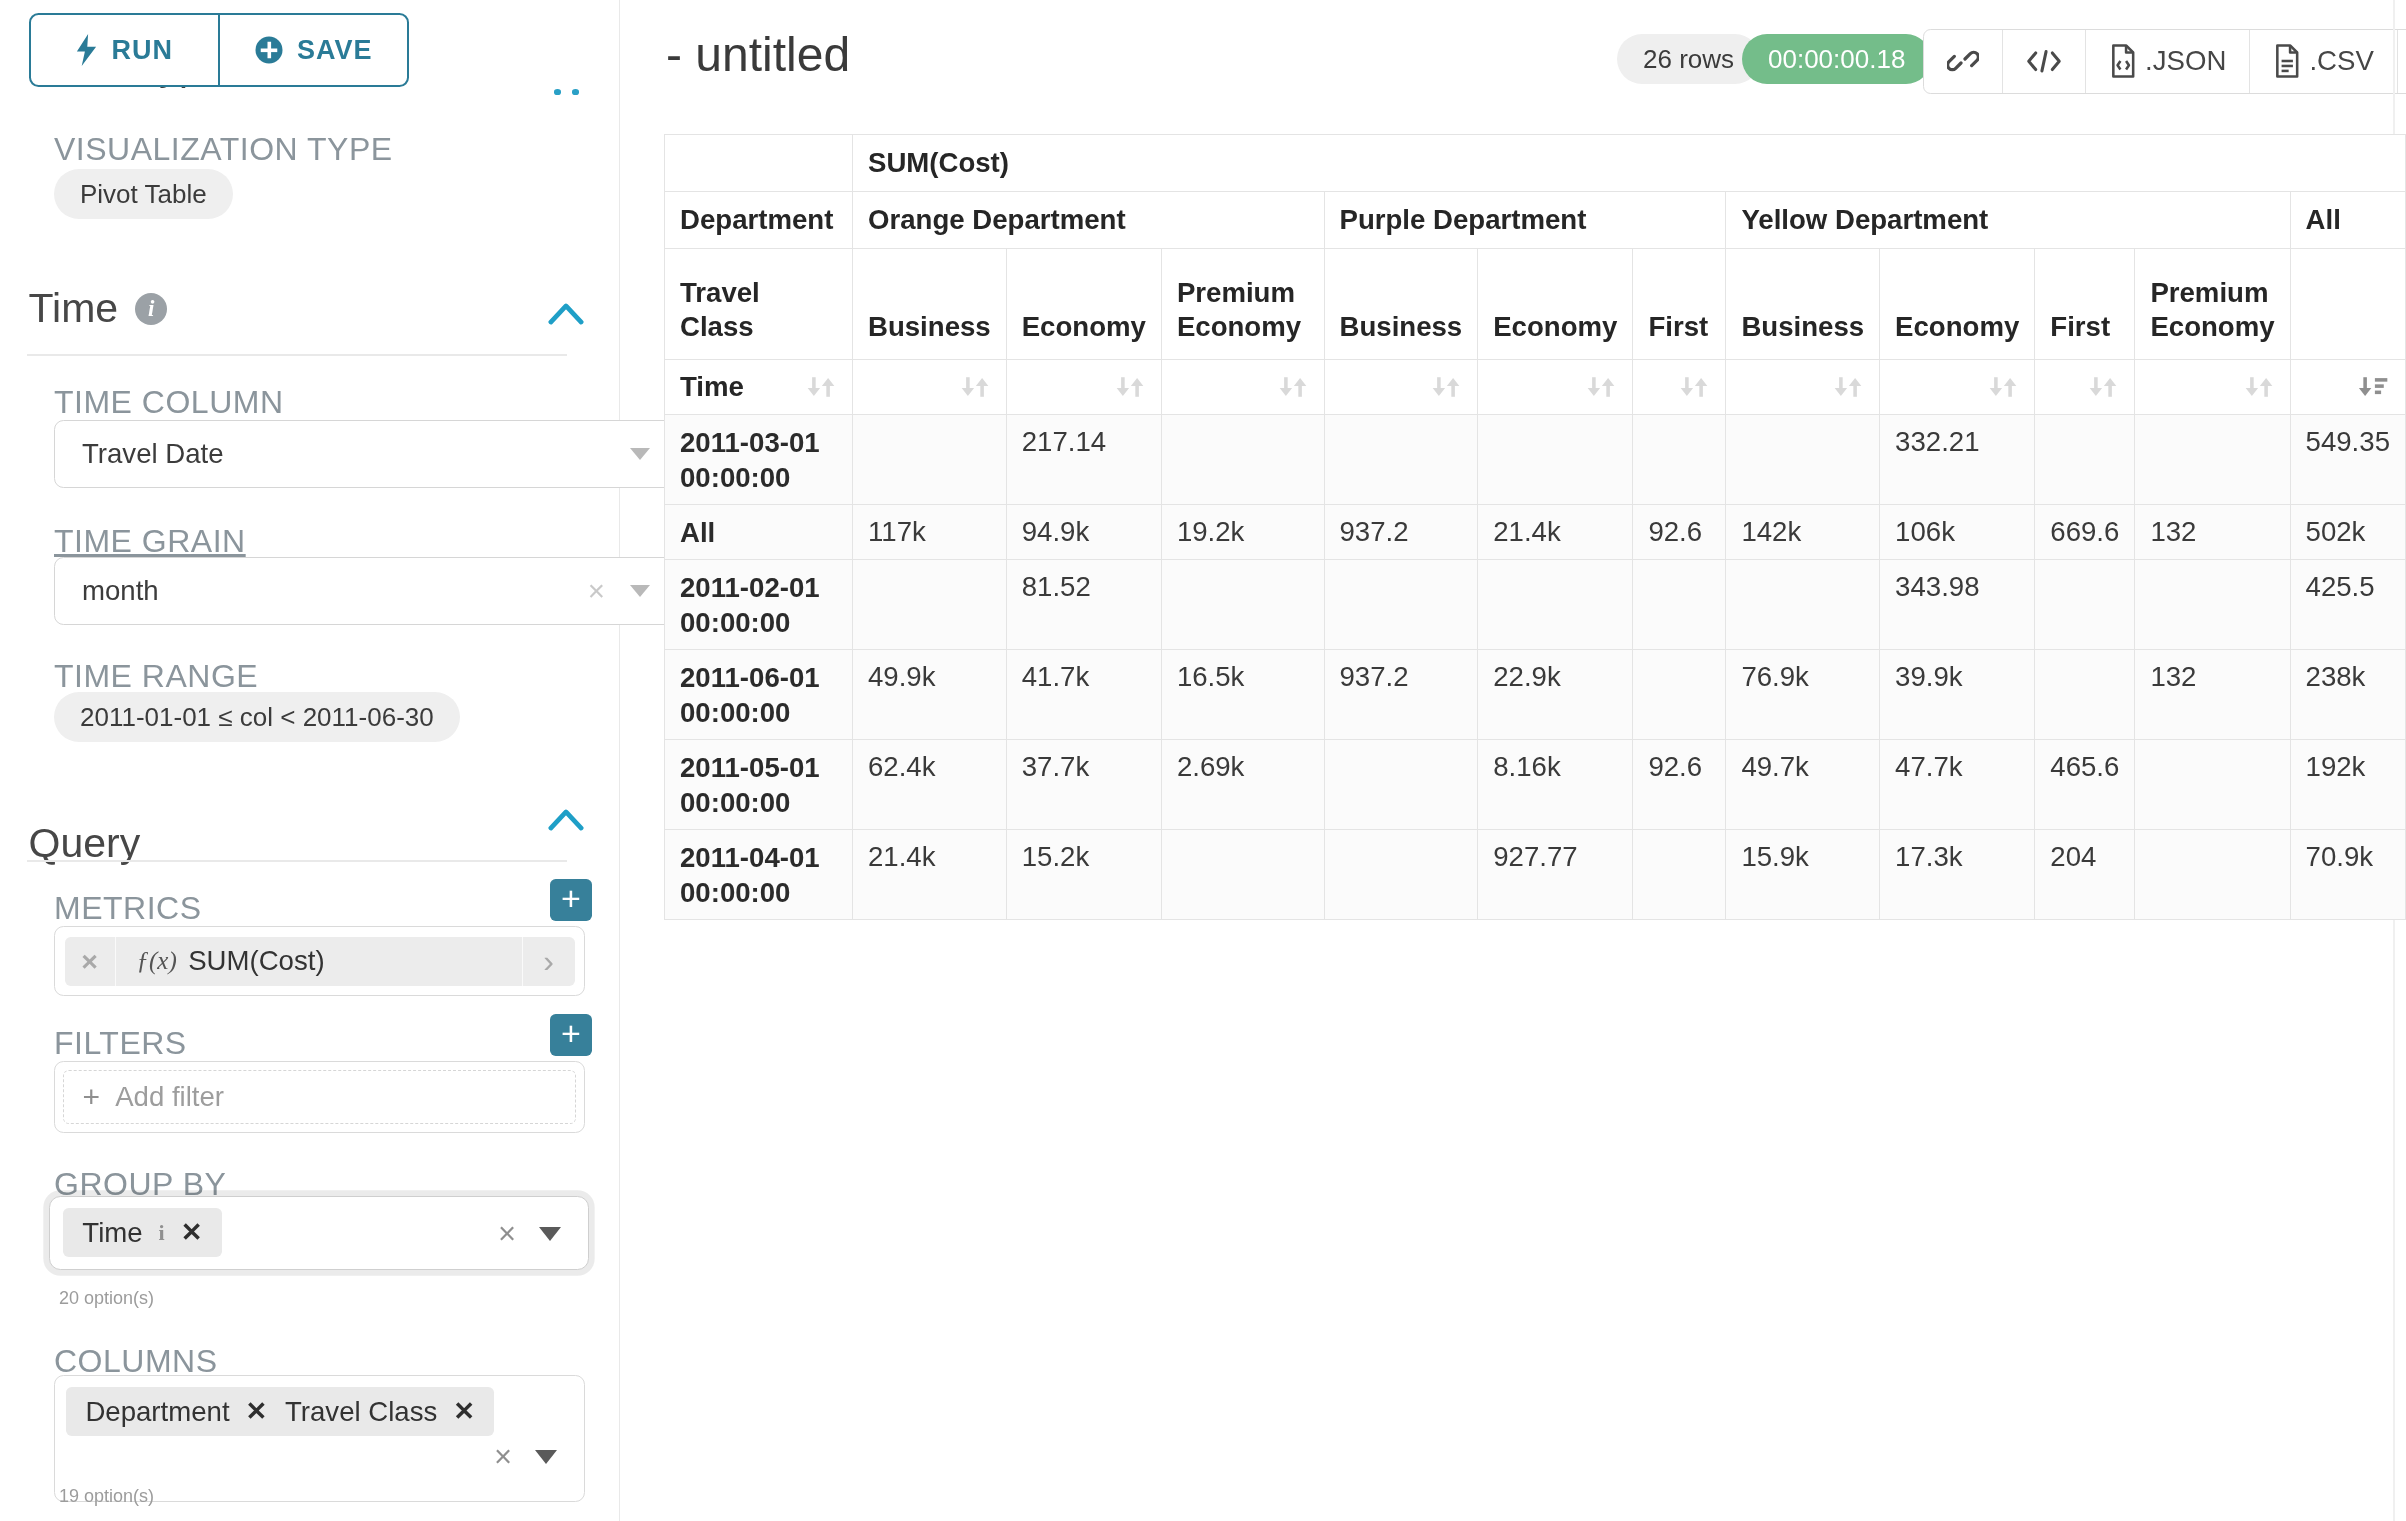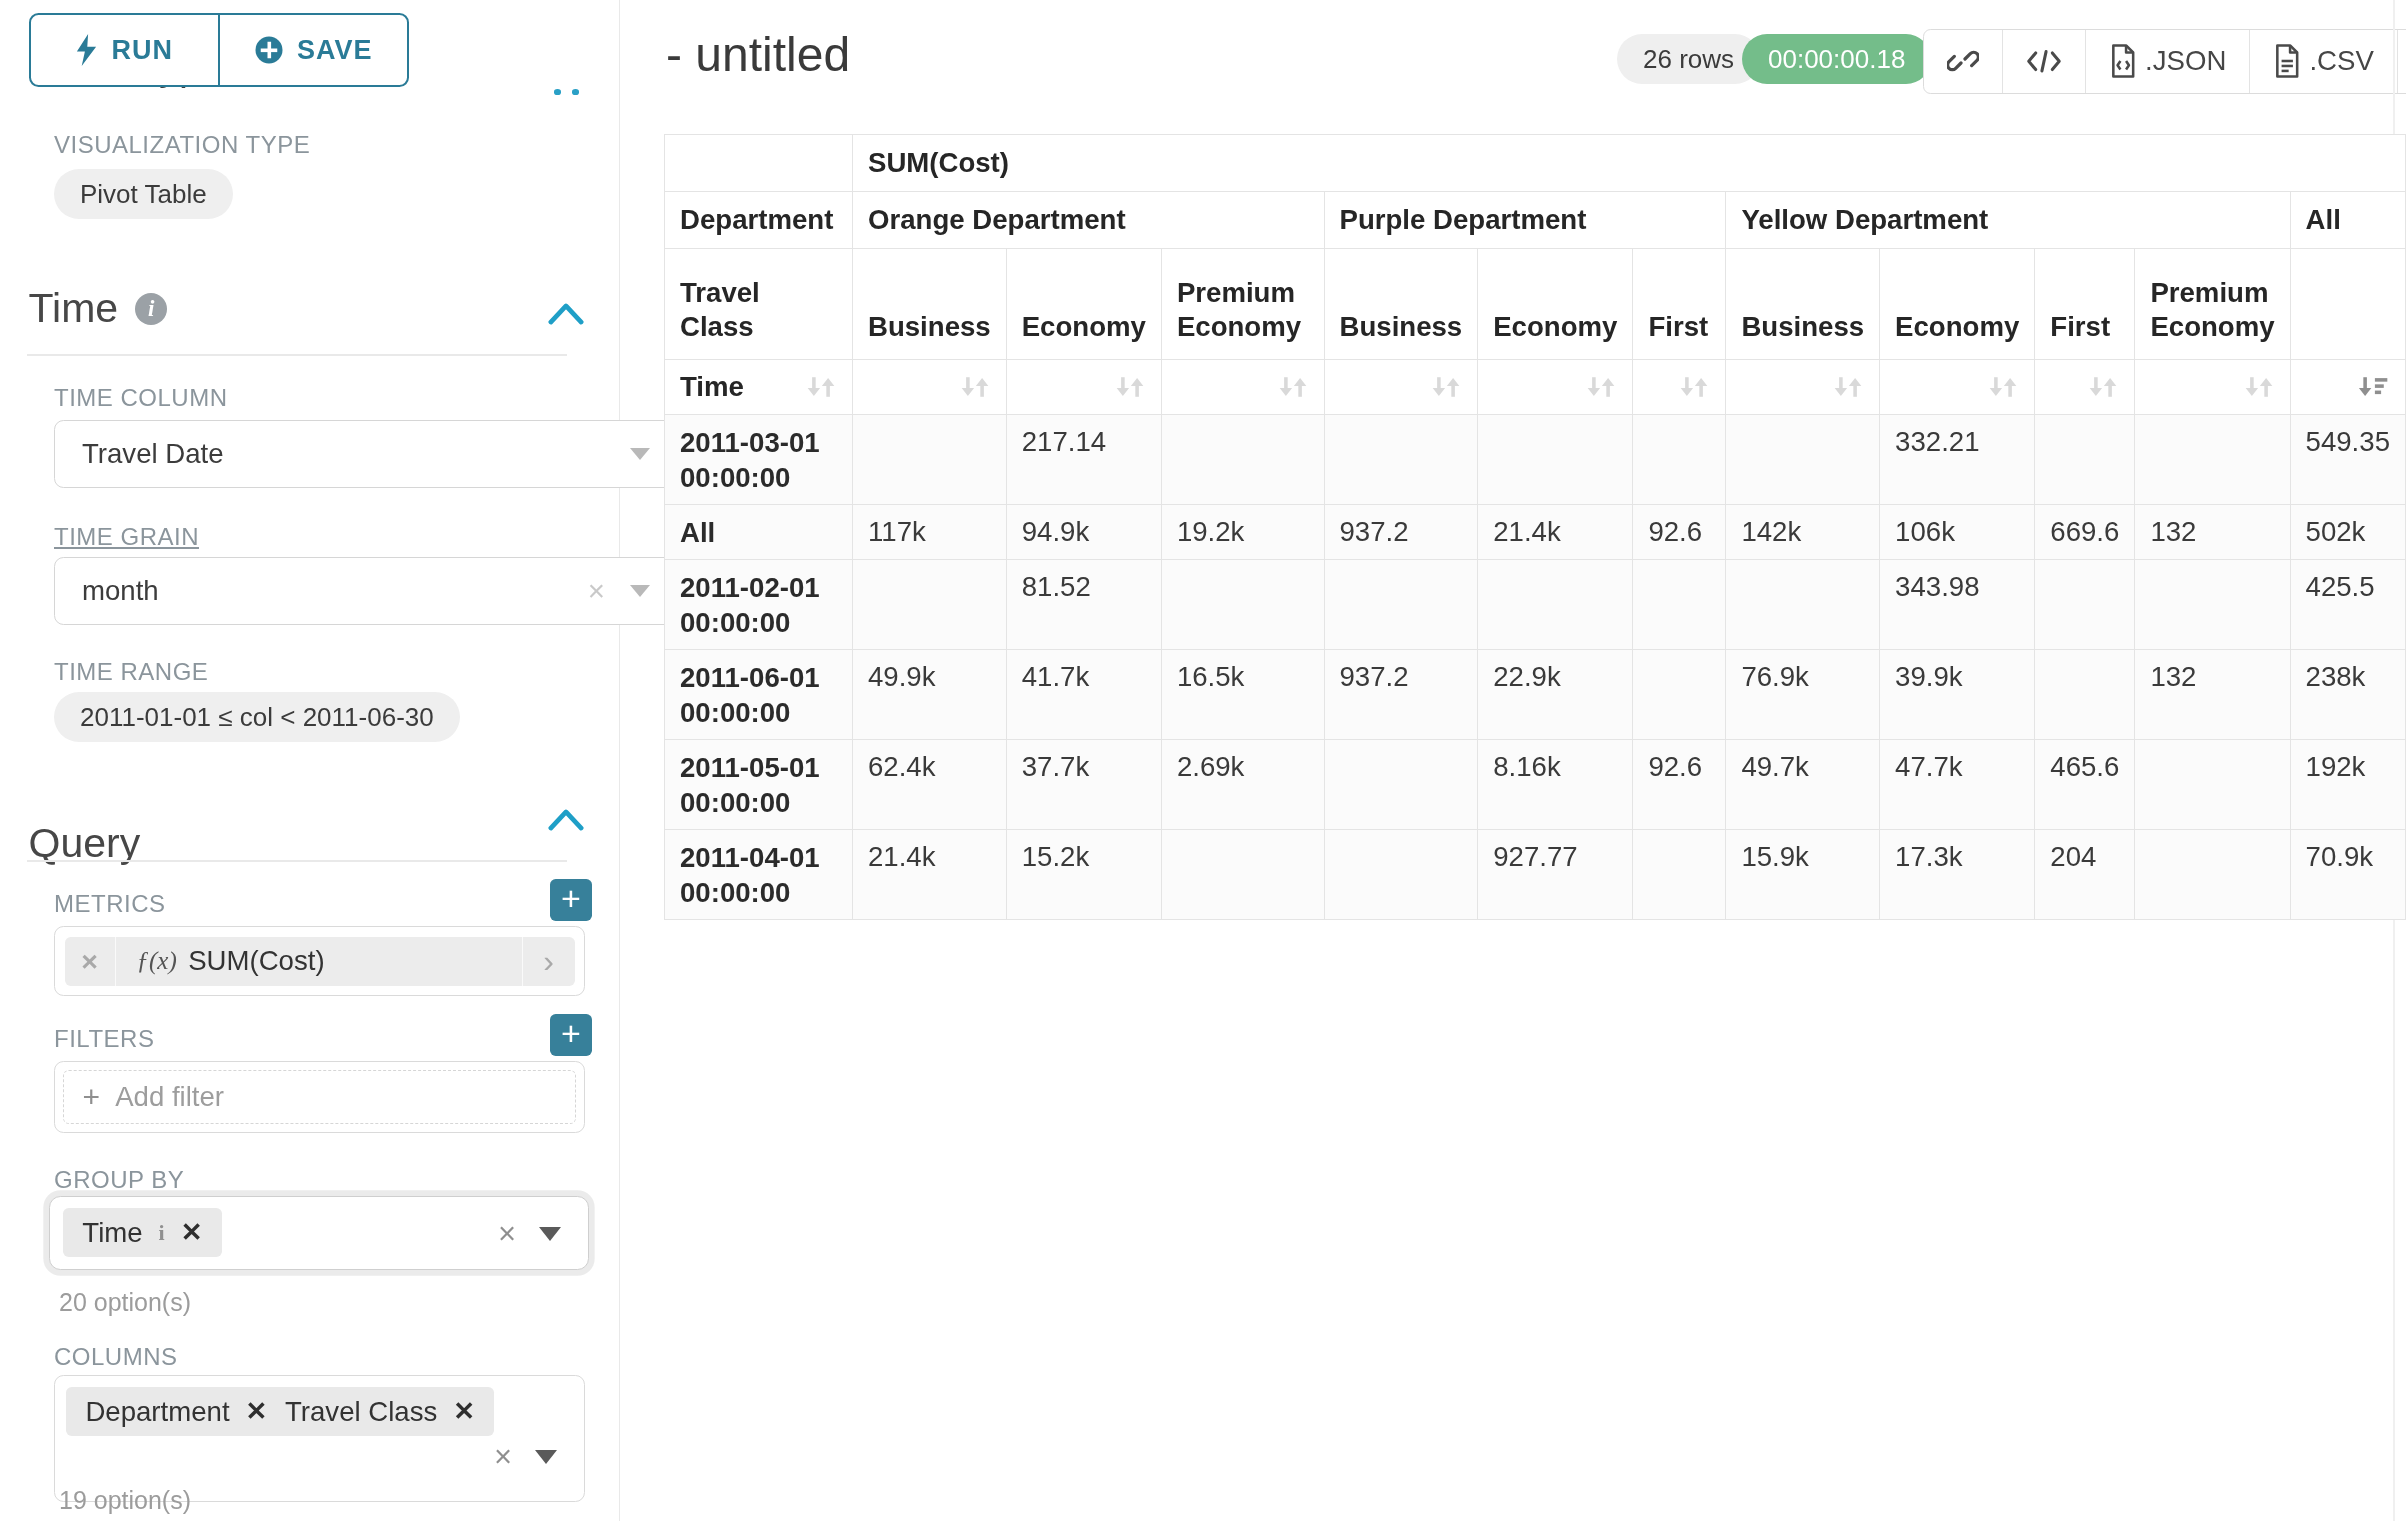--- a/index.html
+++ b/index.html
@@ -13,21 +13,21 @@
   .peek-title { position:absolute; left:28.5px; top:44px; font-size:40px; color:#3f3f3f; z-index:1; }
   .peek-dot { position:absolute; width:6.7px; height:5.7px; border-radius:50%; background:#2aa0c6; z-index:1; }
 
   .runsave { position:absolute; left:28.5px; top:13.3px; width:380px; height:74px;
              border:2.9px solid #2a7b97; border-radius:9.5px; background:#fff;
              display:flex; z-index:2; }
   .runsave .half { flex:1; display:flex; align-items:center; justify-content:center; gap:13.3px;
                    font-size:27px; font-weight:bold; letter-spacing:1px; color:#2a7b97; cursor:pointer; }
   .runsave .half + .half { border-left:2.9px solid #2a7b97; }
 
-  .fld-label { position:absolute; left:54px; font-size:24px; color:#8b959c; letter-spacing:0.5px; }
+  .fld-label { position:absolute; left:54px; font-size:32px; color:#8b959c; letter-spacing:0.5px; }
   .pill { background:#efefef; border-radius:26px; font-size:26px; color:#3b3b3b;
           display:inline-flex; align-items:center; padding:0 26px; height:50px; }
 
   .section-title { position:absolute; left:28.5px; font-size:41px; color:#474747; display:flex; align-items:center; gap:17px; }
   .info-circle { width:32px; height:32px; border-radius:50%; background:#9ba1a6; color:#fff;
                  font-family:"Liberation Serif", serif; font-style:italic; font-weight:bold;
                  font-size:23px; display:inline-flex; align-items:center; justify-content:center; }
   .chev-up { position:absolute; left:548px; }
   .divider { position:absolute; left:27px; width:540px; height:1.9px; background:#e9e9e9; }
 
@@ -58,21 +58,21 @@
                   gap:15px; padding-left:19px; color:#9d9d9d; font-size:27.6px; }
   .dashed-inner .plus { color:#8f8f8f; font-size:30px; }
 
   .tag { background:#e9e9e9; border-radius:5.7px; height:49px; padding:0 19px;
          display:inline-flex; align-items:center; gap:16px; font-size:27.6px; color:#333; }
   .tag .tag-i { font-family:"Liberation Serif", serif; font-weight:bold; font-size:22px; color:#909090; }
   .tag .tag-x { font-size:26px; font-weight:bold; color:#2e2e2e; cursor:pointer; }
   .sel-clear { position:absolute; font-size:31px; color:#8f8f8f; cursor:pointer; }
   .sel-caret { position:absolute; width:0; height:0; border-left:11.4px solid transparent;
                border-right:11.4px solid transparent; border-top:14.3px solid #5a5a5a; cursor:pointer; }
-  .hint { position:absolute; left:59px; font-size:25px; color:#9c9c9c; }
+  .hint { position:absolute; left:59px; font-size:18px; color:#9c9c9c; }
 
   #groupby-box { position:absolute; left:49px; top:1196px; width:540px; height:74px; background:#fff;
                  border:1.9px solid #cfcfcf; border-radius:11.4px; box-shadow:0 0 0 5.7px rgba(0,0,0,.08); }
 
   
   #main-title { position:absolute; left:666px; top:27px; font-size:48px; color:#3a3a3a; }
   #rows-pill  { position:absolute; left:1617px; top:34px; }
   #timer-pill { position:absolute; left:1742px; top:34px; background:#74bd8a; color:#fff; }
   #btn-group { position:absolute; left:1923px; top:28.5px; height:65px; background:#fff;
                border:1.9px solid #dcdcdc; border-radius:7.6px; display:flex; align-items:stretch; }

